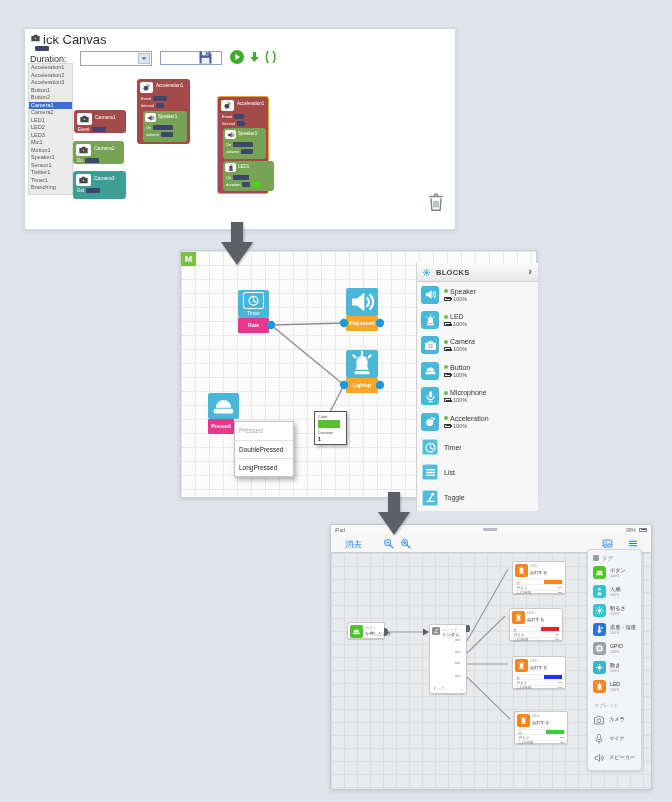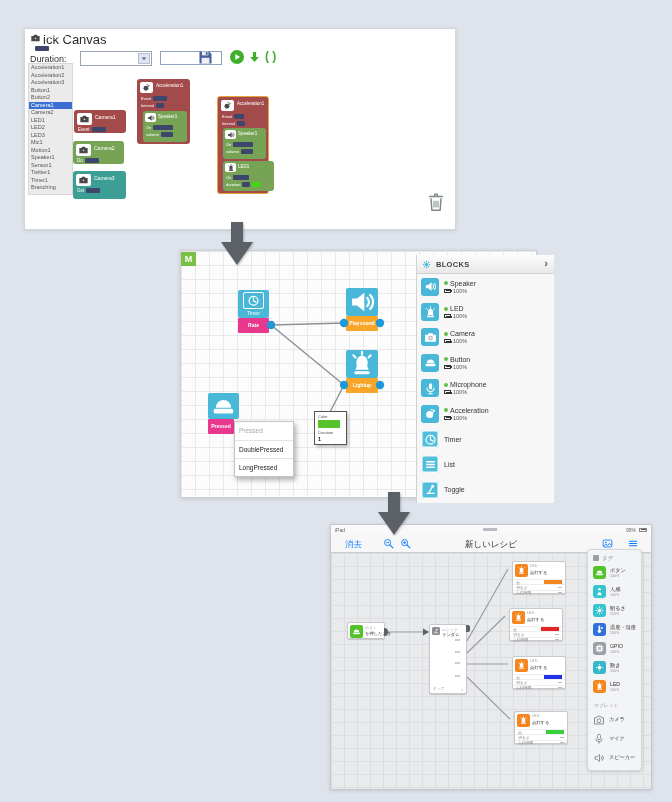--- a/index.html
+++ b/index.html
@@ -85,21 +85,21 @@
   #mid-menu { left:53px; top:170px; width:60px; background:#fff; border:1px solid #c4c4c4;
               box-shadow:2px 3px 5px rgba(0,0,0,.3); z-index:4; }
   .menu-item { height:18px; line-height:18px; padding-left:4px; font-size:6.5px; color:#222;
                border-top:1px solid #e4e4e4; cursor:pointer; }
   .menu-item:first-of-type { border-top:none; color:#a8a8a8; }
   #mid-propbox { left:133px; top:160px; width:33px; height:34px; background:#fff; border:1.5px solid #555;
                  box-shadow:1.5px 2px 3px rgba(0,0,0,.25); z-index:3; }
   .pb-label { font-size:4px; color:#555; margin:2px 0 0 3px; }
   .pb-swatch { margin:1px 0 0 3px; width:22px; height:8px; }
   .pb-value { font-size:5.5px; font-weight:bold; margin:1px 0 0 3px; color:#222; }
-  #mid-panel { left:235px; top:4px; width:138px; height:248px; background:#f7f7f7;
+  #mid-panel { left:235px; top:12px; width:122px; height:248px; background:#f7f7f7;
                border-left:1px solid #d0d0d0; z-index:5; }
   .ph { position:relative; height:19px; background:linear-gradient(#fcfcfc,#e8e8e8); border-bottom:1px solid #d2d2d2; }
   .ph-icon { left:4px; top:4px; width:11px; height:11px; color:#49b8d8; }
   .ph-title { left:19px; top:5px; font-size:7.5px; font-weight:bold; color:#444; letter-spacing:.3px; }
   .ph-chev { right:6px; top:2px; font-size:11px; font-weight:bold; color:#555; cursor:pointer; }
   .pitem { height:25.4px; display:flex; align-items:center; padding-left:4px; gap:5px; cursor:pointer; }
   .pitem-icon { width:18px; height:18px; border-radius:3px; background:#49b8d8; color:#fff;
                 display:flex; align-items:center; justify-content:center; flex:0 0 18px; }
   .pitem-icon svg { width:13px; height:13px; }
   .pitem-icon[data-variant="outline"] { background:#53bedb; box-shadow:inset 0 0 0 1.5px rgba(255,255,255,.95); }
@@ -710,21 +710,20 @@
             <path d="M7 10h6" stroke-width="2"></path>
           </svg>
         </span>
       <span class="abs nv-zoomin icon">
           <svg viewBox="0 0 24 24" fill="none" stroke="currentColor">
             <circle cx="10" cy="10" r="6.6" stroke-width="2"></circle>
             <path d="M15 15l6.5 6.5" stroke-width="2.4" stroke-linecap="round"></path>
             <path d="M7 10h6M10 7v6" stroke-width="2"></path>
           </svg>
         </span>
-      <div class="abs nv-title">新しいレシピ</div>
       <span class="abs nv-photo icon">
           <svg viewBox="0 0 24 24" fill="none" stroke="currentColor" stroke-width="1.9">
             <rect x="2.5" y="4.5" width="19" height="15" rx="2.5"></rect>
             <circle cx="8.5" cy="10" r="1.8" fill="currentColor" stroke="none"></circle>
             <path d="M4.5 17.5l4.5-4.5 3.5 3.5 4-5 3.5 4.5"></path>
           </svg>
         </span>
       <span class="abs nv-menu icon">
           <svg viewBox="0 0 24 24">
             <path d="M4 7h16M4 12h16M4 17h16" stroke="currentColor" stroke-width="2.2" stroke-linecap="round"></path>

